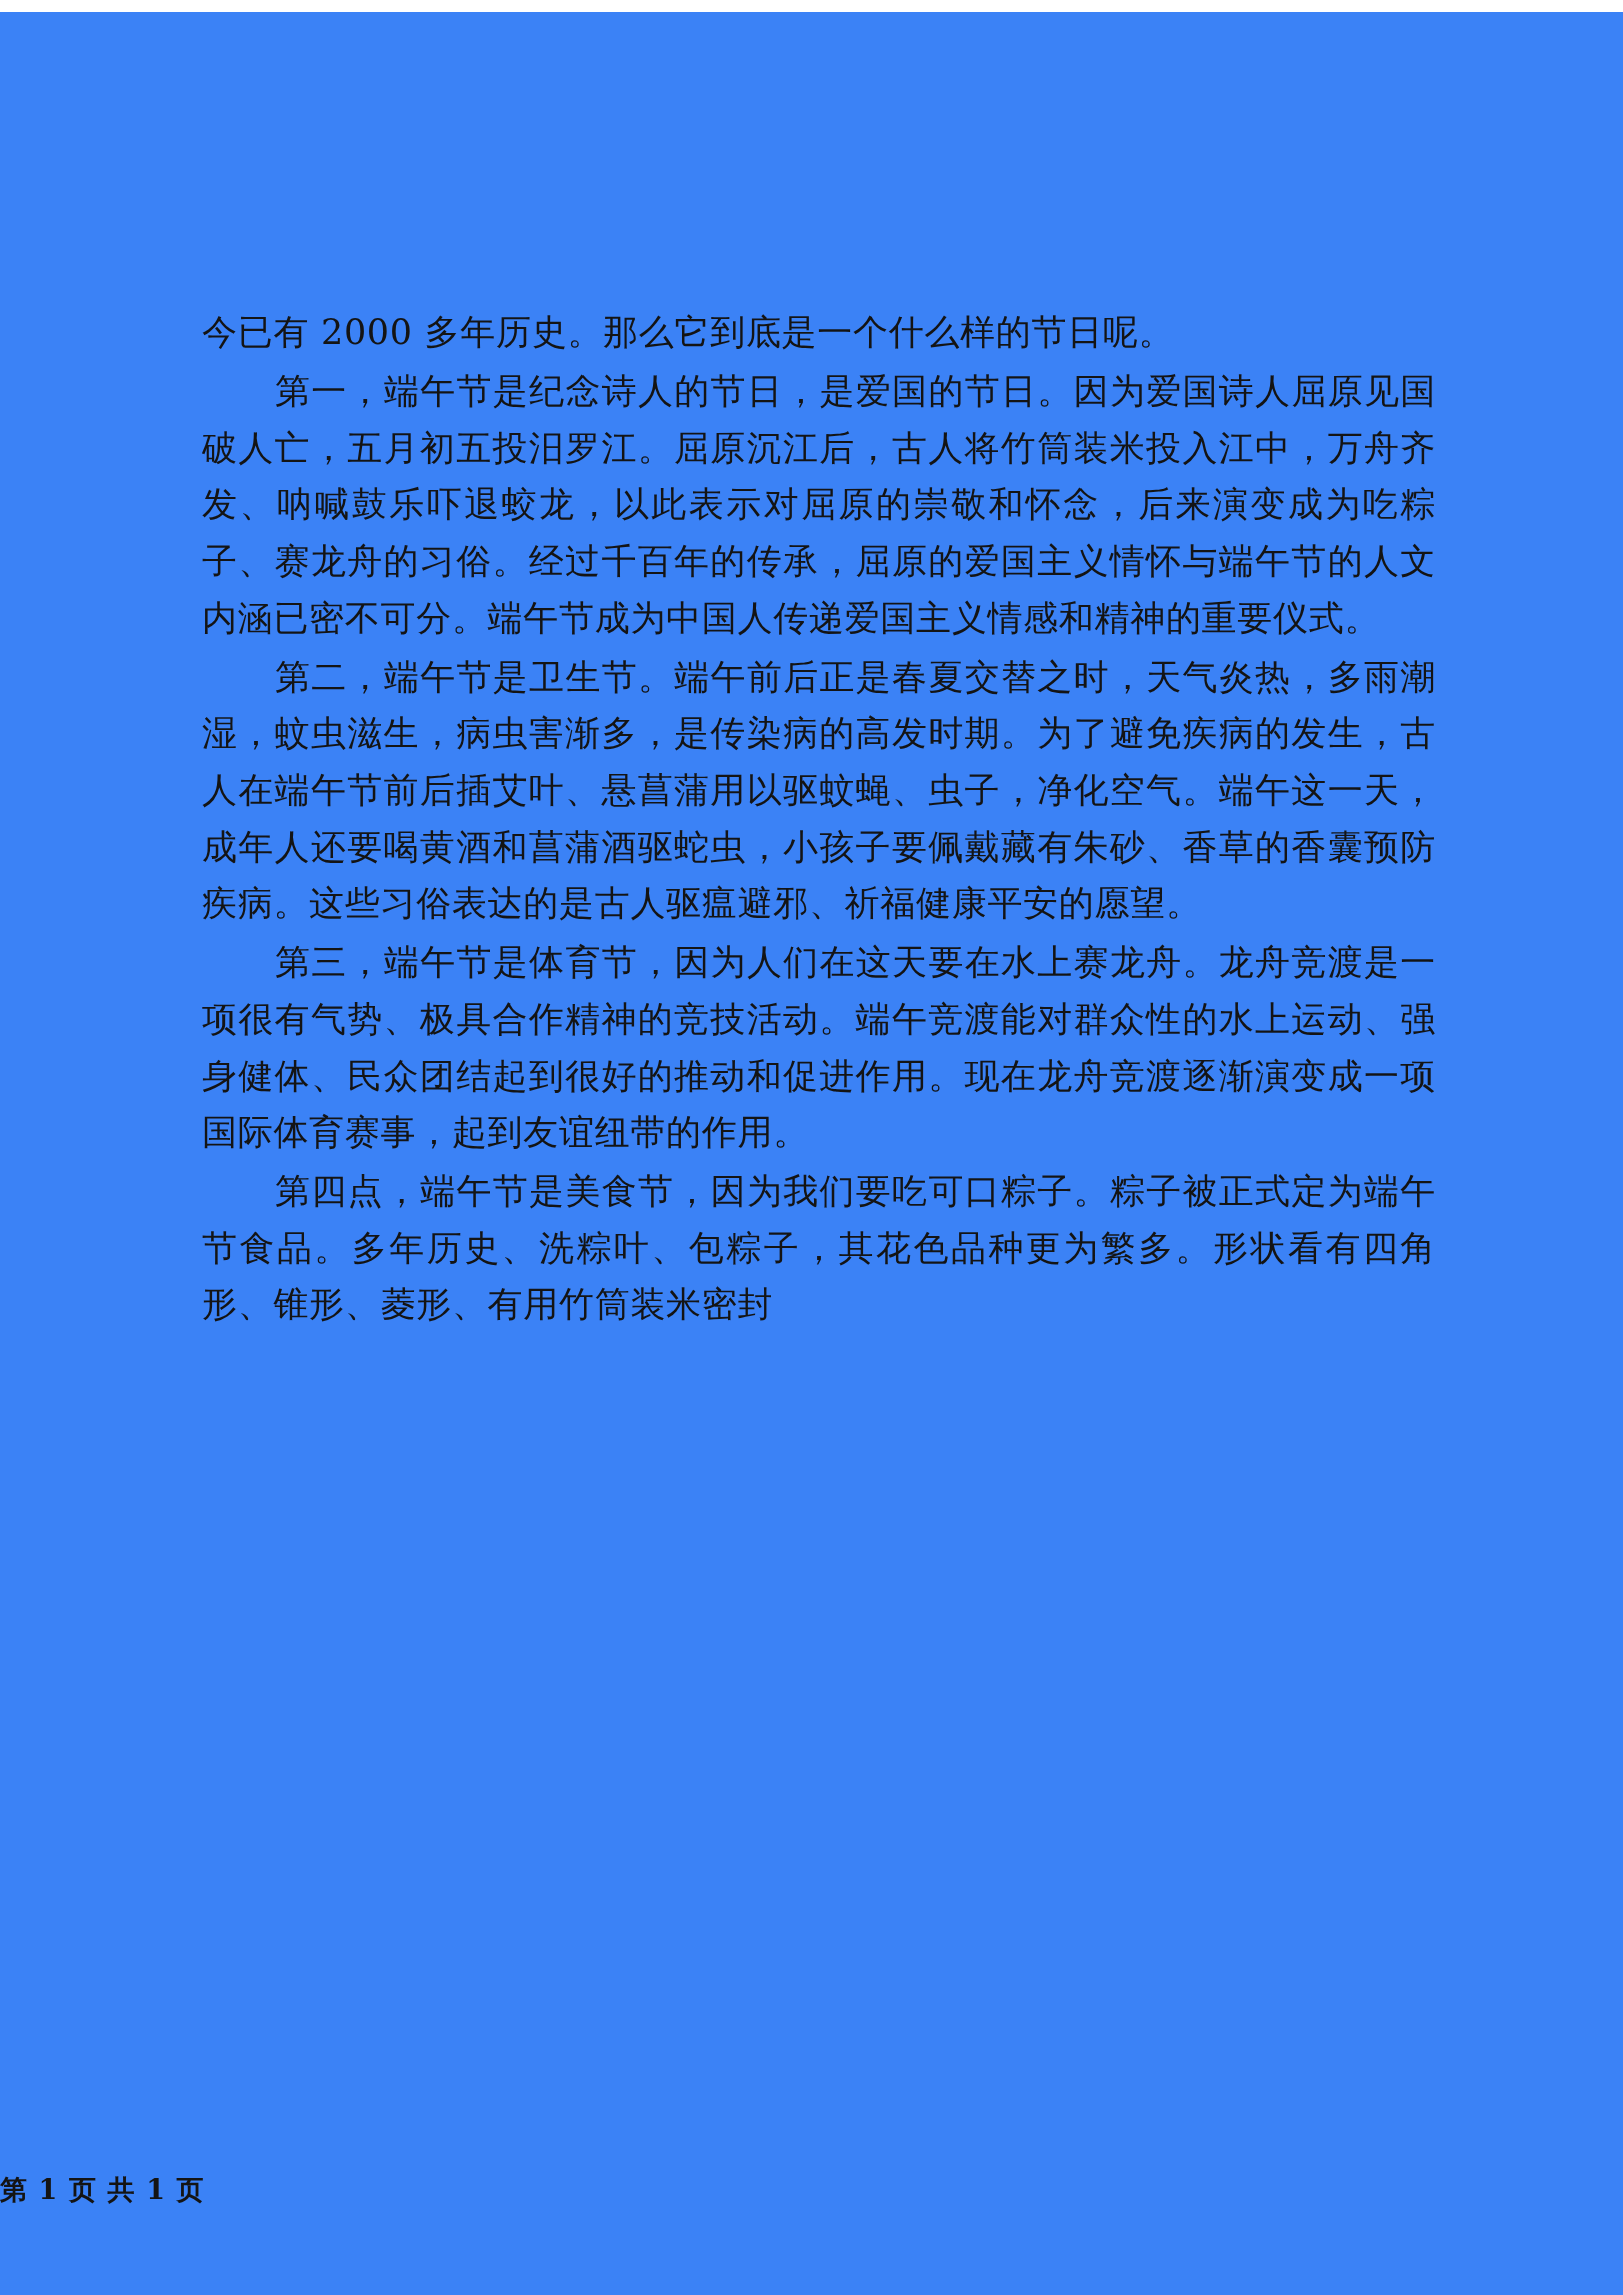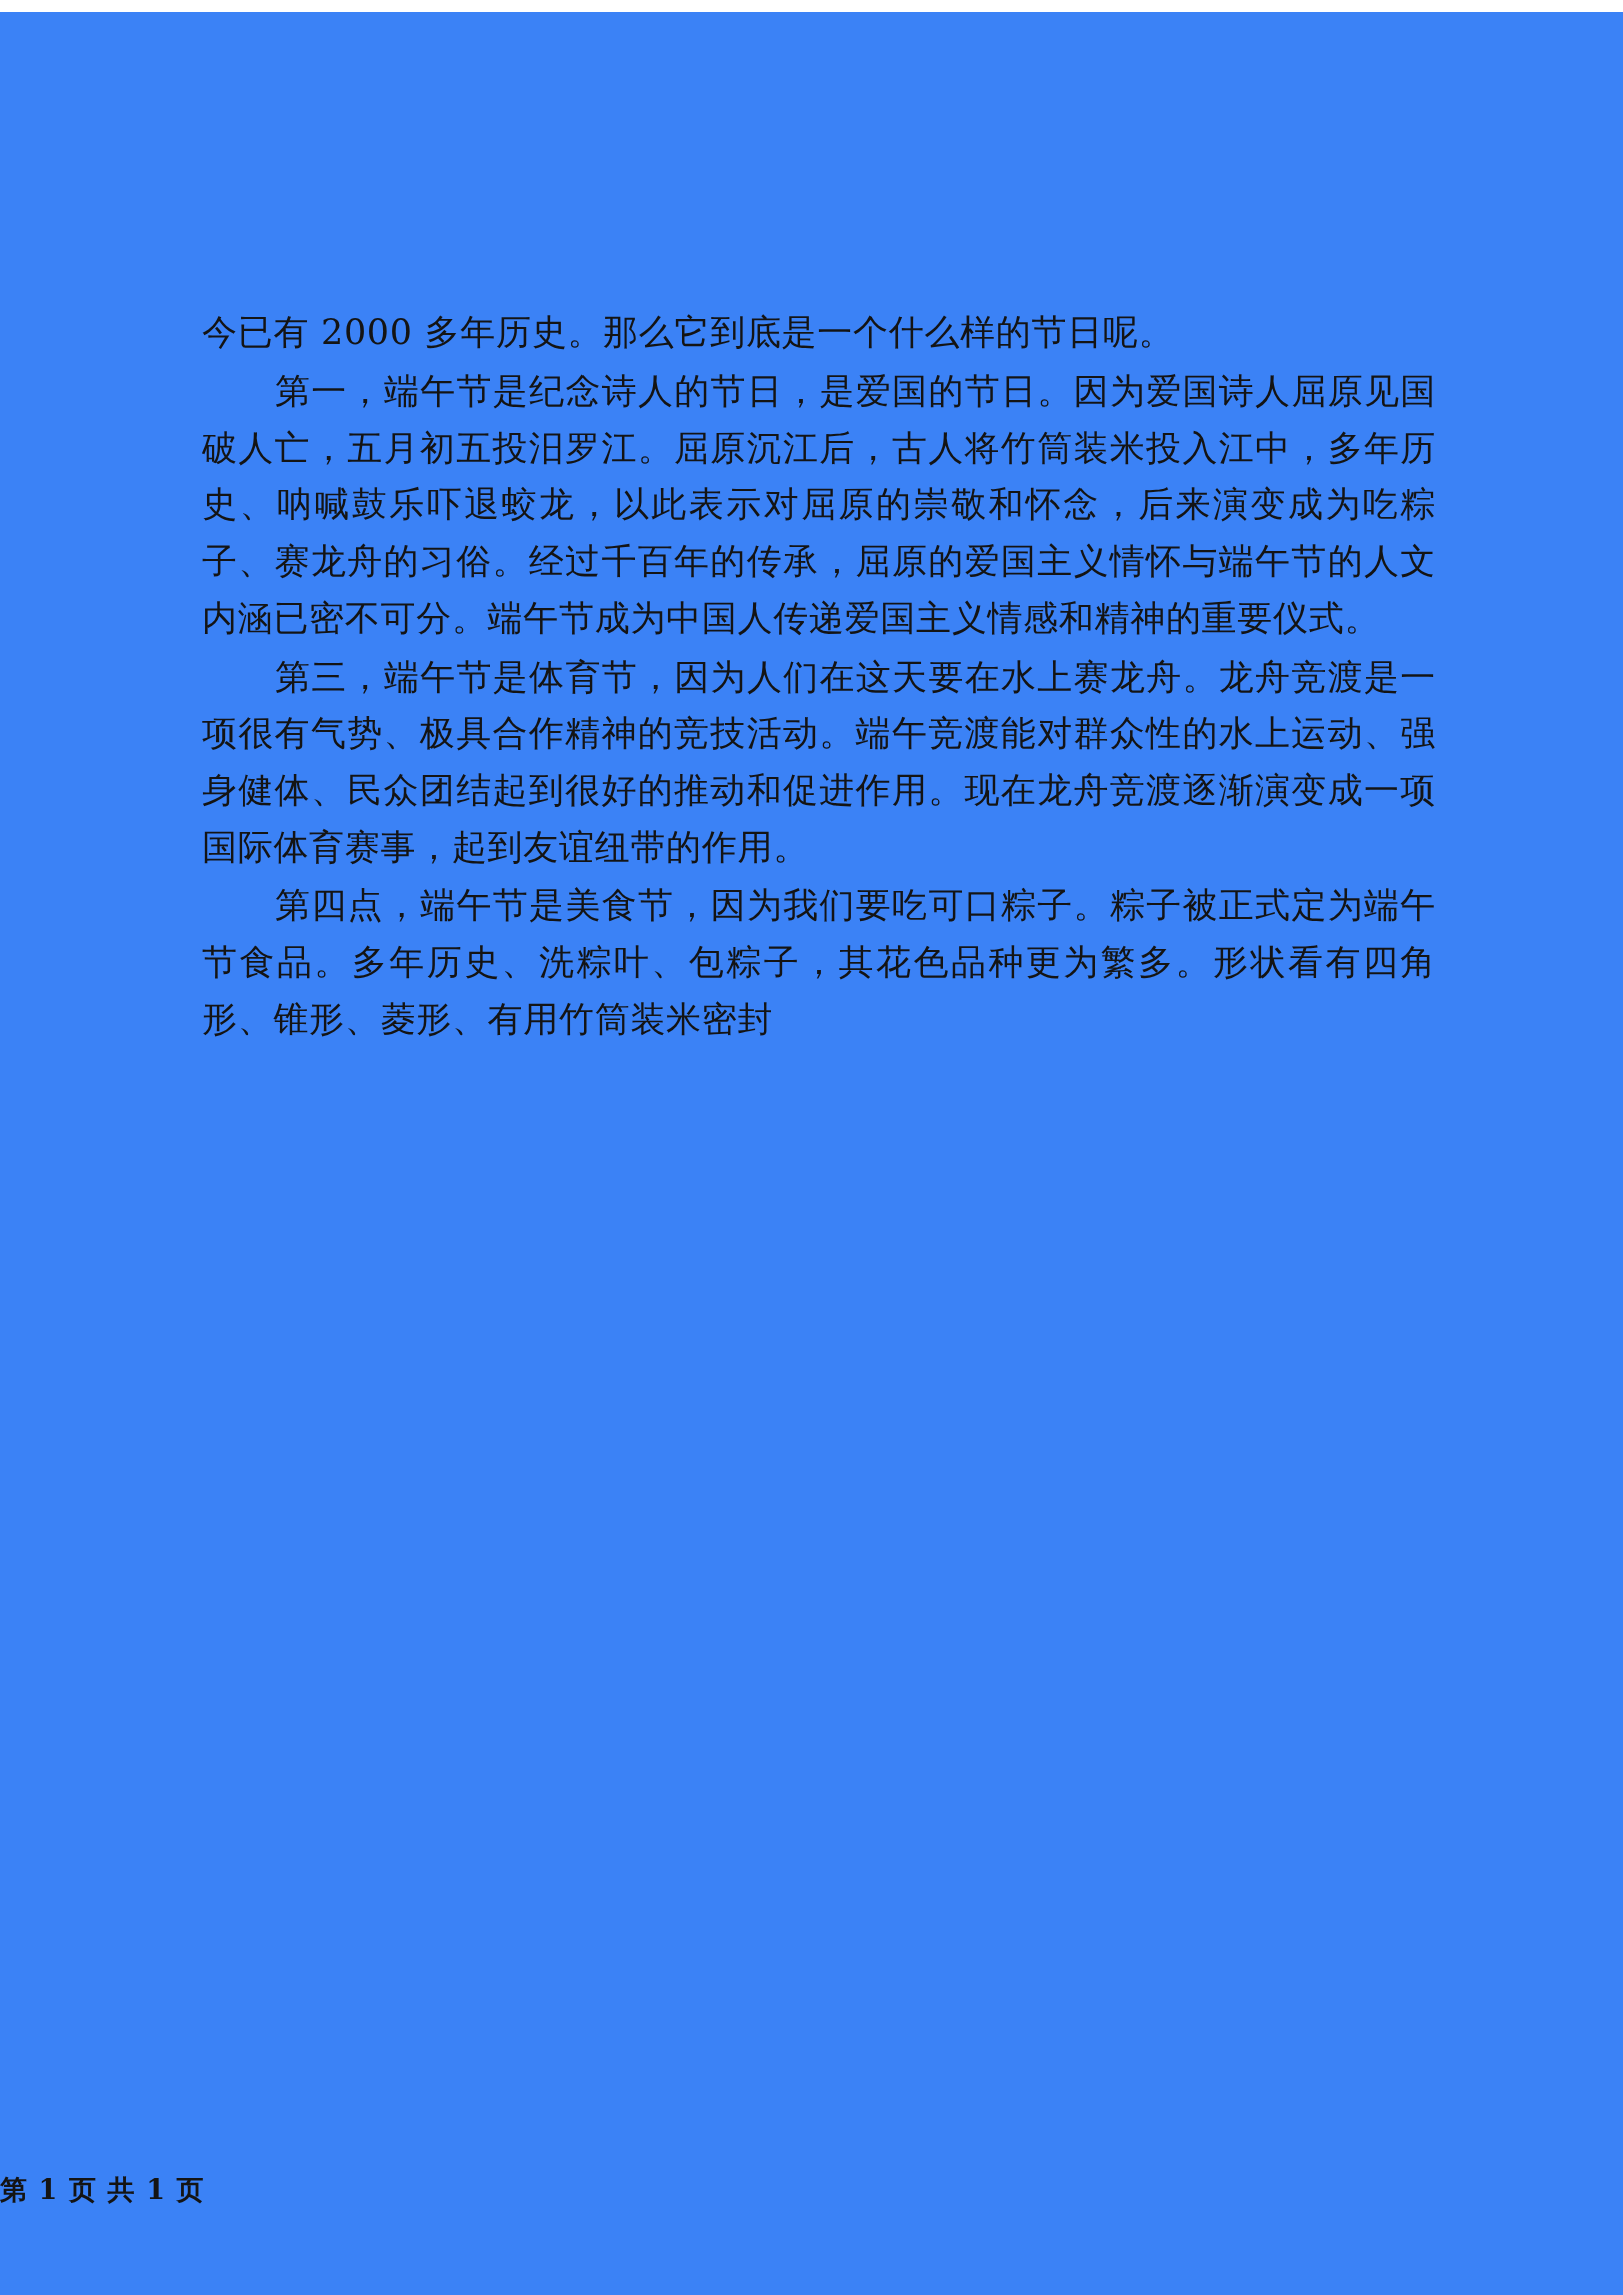--- a/index.html
+++ b/index.html
@@ -53,19 +53,20 @@
     color: #141414;
     font-weight: 700;
   }
 </style>
 </head>
 <body>
 
 <div class="page">
   <div class="doc-body">
     <p class="para">今已有 2000 多年历史。那么它到底是一个什么样的节日呢。</p>
-    <p class="para indent">第一，端午节是纪念诗人的节日，是爱国的节日。因为爱国诗人屈原见国破人亡，五月初五投汨罗江。屈原沉江后，古人将竹筒装米投入江中，多年历史、呐喊鼓乐吓退蛟龙，以此表示对屈原的崇敬和怀念，后来演变成为吃粽子、赛龙舟的习俗。经过千百年的传承，屈原的爱国主义情怀与端午节的人文内涵已密不可分。端午节成为中国人传递爱国主义情感和精神的重要仪式。</p>
+    <p class="para indent">第一，端午节是纪念诗人的节日，是爱国的节日。因为爱国诗人屈原见国破人亡，五月初五投汨罗江。屈原沉江后，古人将竹筒装米投入江中，万舟齐发、呐喊鼓乐吓退蛟龙，以此表示对屈原的崇敬和怀念，后来演变成为吃粽子、赛龙舟的习俗。经过千百年的传承，屈原的爱国主义情怀与端午节的人文内涵已密不可分。端午节成为中国人传递爱国主义情感和精神的重要仪式。</p>
+    <p class="para indent">第二，端午节是卫生节。端午前后正是春夏交替之时，天气炎热，多雨潮湿，蚊虫滋生，病虫害渐多，是传染病的高发时期。为了避免疾病的发生，古人在端午节前后插艾叶、悬菖蒲用以驱蚊蝇、虫子，净化空气。端午这一天，成年人还要喝黄酒和菖蒲酒驱蛇虫，小孩子要佩戴藏有朱砂、香草的香囊预防疾病。这些习俗表达的是古人驱瘟避邪、祈福健康平安的愿望。</p>
     <p class="para indent">第三，端午节是体育节，因为人们在这天要在水上赛龙舟。龙舟竞渡是一项很有气势、极具合作精神的竞技活动。端午竞渡能对群众性的水上运动、强身健体、民众团结起到很好的推动和促进作用。现在龙舟竞渡逐渐演变成一项国际体育赛事，起到友谊纽带的作用。</p>
     <p class="para indent">第四点，端午节是美食节，因为我们要吃可口粽子。粽子被正式定为端午节食品。多年历史、洗粽叶、包粽子，其花色品种更为繁多。形状看有四角形、锥形、菱形、有用竹筒装米密封</p>
   </div>
   <div class="footer">第 1 页  共 1 页</div>
 </div>
 
 
 </body></html>

